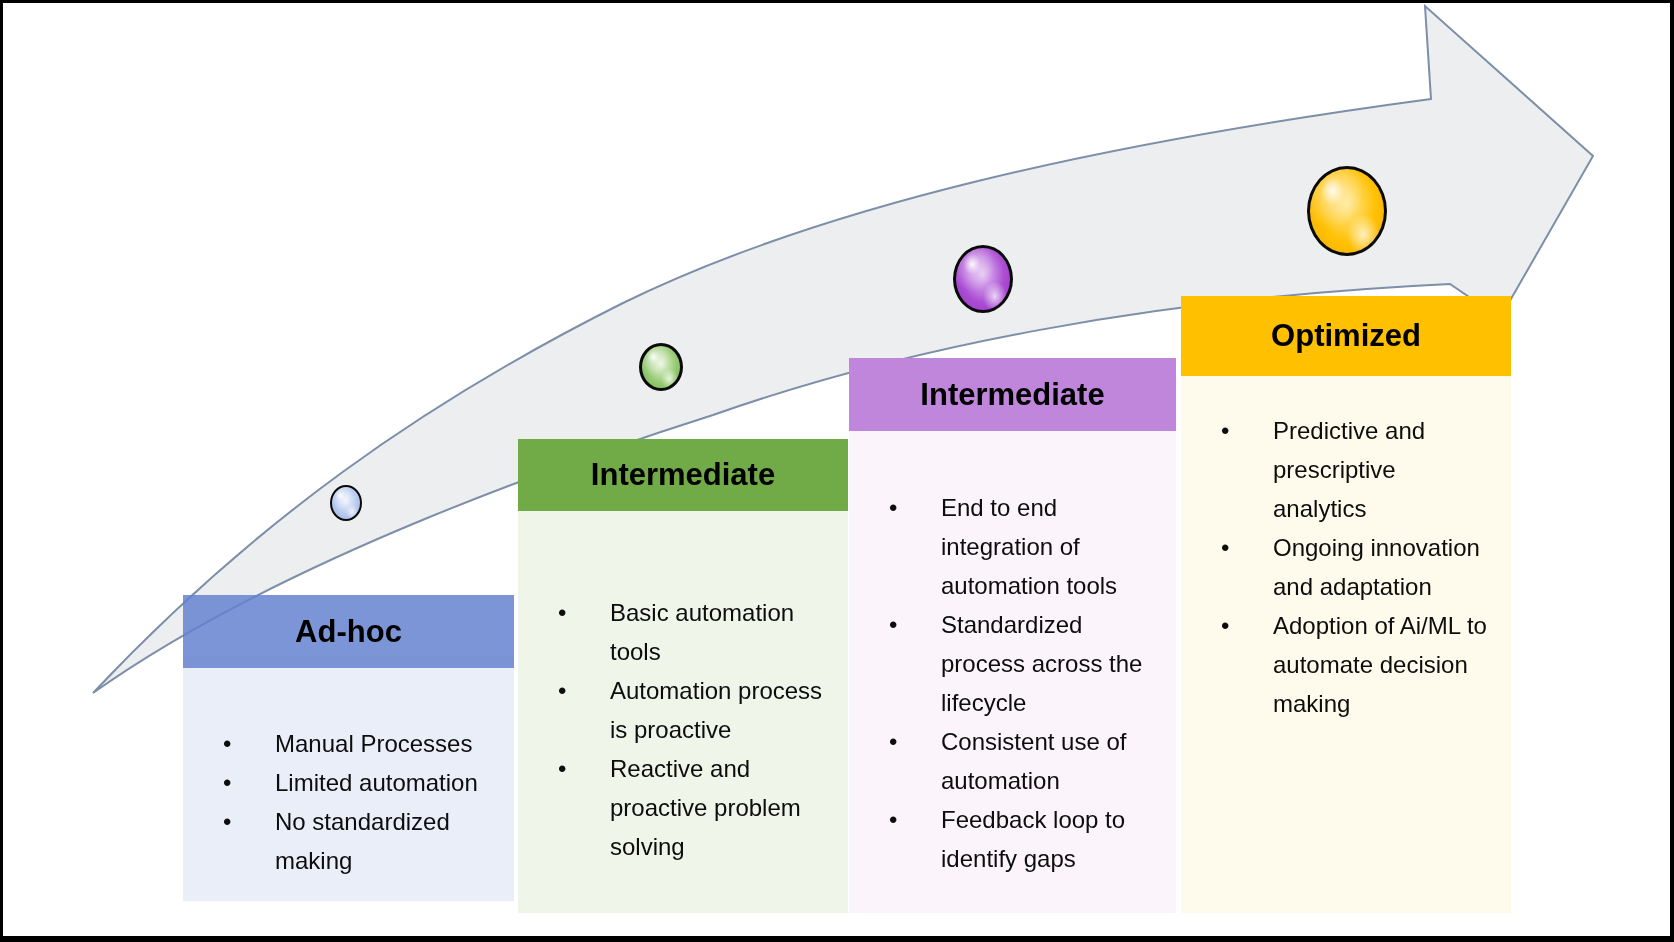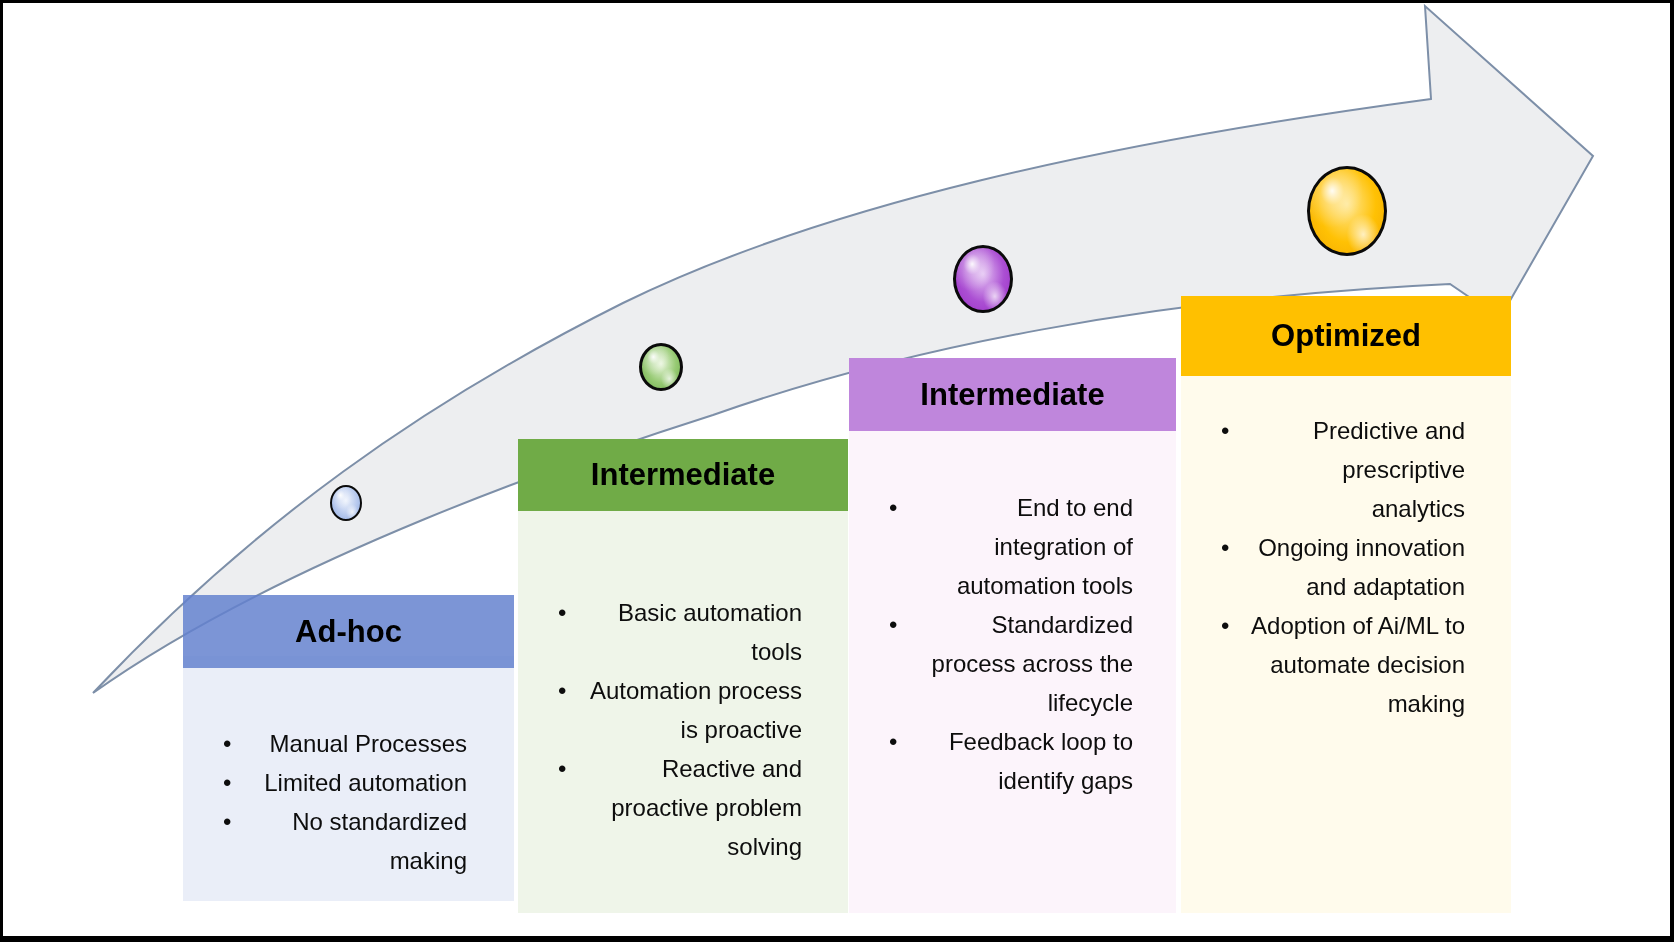--- a/index.html
+++ b/index.html
@@ -22,23 +22,22 @@
   }
   .stage-body{
     position:absolute;z-index:2;
   }
   .stage-body ul{
     list-style:none;margin:0;padding:0;
     font-size:24px;line-height:39px;color:#0d0d0d;
   }
   .stage-body li{
     position:relative;
-    padding-left:68px;
+    padding-left:92px;
     width:216px;
-    text-align:right;
   }
   .stage-body li::before{
     content:"\2022";
     position:absolute;left:40px;top:0;
     font-size:24px;
   }
   .marker{
     position:absolute;z-index:4;
     border-radius:50%;
     border:3px solid #0a0a0a;
@@ -84,20 +83,21 @@
         </ul>
       </div>
       <div class="marker" style="left: 636px; top: 340px; width: 44px; height: 48px; border-width: 3px; background: radial-gradient(at 30% 26%, rgba(255, 255, 255, 0.95) 0%, rgba(255, 255, 255, 0.3) 16%, rgba(255, 255, 255, 0) 42%), radial-gradient(at 72% 78%, rgba(255, 255, 255, 0.75) 0%, rgba(255, 255, 255, 0) 22%), radial-gradient(at 50% 42%, rgb(233, 245, 221) 0%, rgb(151, 202, 116) 55%, rgb(111, 174, 73) 100%);"></div>
       <div class="stage-header" style="left: 846px; top: 355px; width: 327px; height: 73px; background: rgb(191, 134, 220);">
         <span>Intermediate</span>
       </div>
       <div class="stage-body" style="left: 846px; top: 428px; width: 327px; height: 482px; background: rgb(252, 244, 251);">
         <ul style="margin-top: 57px;">
           <li>End to end integration of automation tools</li>
           <li>Standardized process across the lifecycle</li>
+          <li>Consistent use of automation</li>
           <li>Feedback loop to identify gaps</li>
         </ul>
       </div>
       <div class="marker" style="left: 950px; top: 242px; width: 60px; height: 68px; border-width: 3px; background: radial-gradient(at 30% 26%, rgba(255, 255, 255, 0.95) 0%, rgba(255, 255, 255, 0.3) 16%, rgba(255, 255, 255, 0) 42%), radial-gradient(at 72% 78%, rgba(255, 255, 255, 0.75) 0%, rgba(255, 255, 255, 0) 22%), radial-gradient(at 50% 42%, rgb(227, 194, 242) 0%, rgb(171, 79, 211) 55%, rgb(154, 47, 199) 100%);"></div>
       <div class="stage-header" style="left: 1178px; top: 293px; width: 330px; height: 80px; background: rgb(255, 192, 0);">
         <span>Optimized</span>
       </div>
       <div class="stage-body" style="left: 1178px; top: 373px; width: 330px; height: 537px; background: rgb(255, 251, 236);">
         <ul style="margin-top: 35px;">
           <li>Predictive and prescriptive analytics</li>

